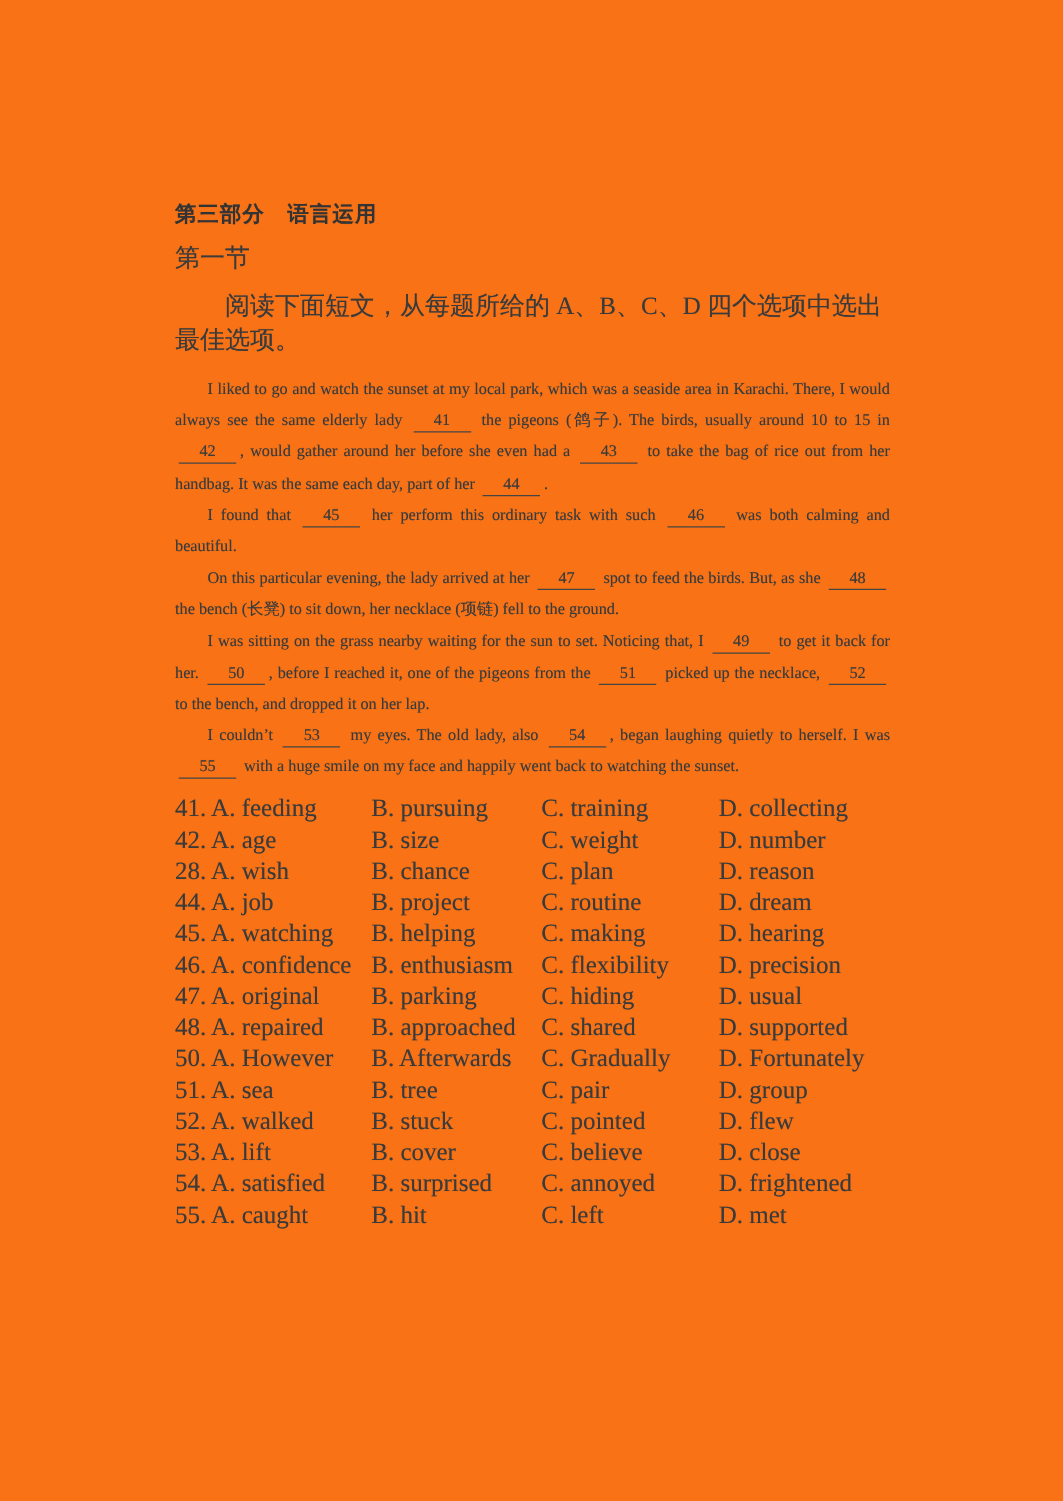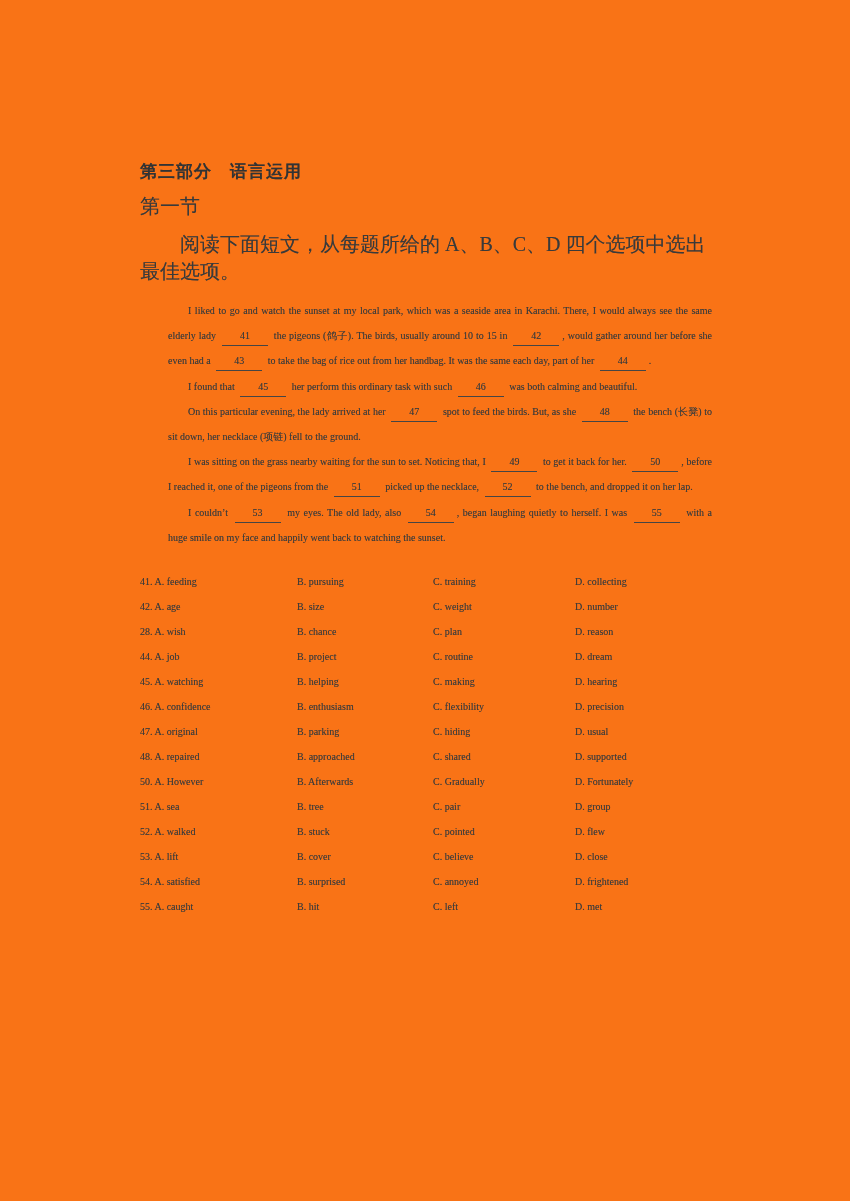--- a/index.html
+++ b/index.html
@@ -34,45 +34,44 @@
   .section-title {
     font-size: 20px;
     margin: 0 0 11px 0;
   }
   .instructions {
     font-size: 20px;
     margin: 0 0 13px 0;
     text-indent: 2em;
   }
   .passage {
-    font-size: 10px;
+    font-size: 13px;
     line-height: 25.2px;
     text-align: justify;
-    margin-left: 28px;
   }
   .passage p.para {
     margin: 0;
     text-indent: 2em;
   }
   .blank {
     display: inline-block;
     min-width: 26px;
     padding: 0 10px;
     margin: 0 3px;
     border-bottom: 1.4px solid #454545;
     text-align: center;
     text-indent: 0;
     line-height: 19px;
   }
   .options-table {
-    margin-top: 19px;
+    margin-top: 9px;
     width: 585px;
     border-collapse: collapse;
     table-layout: fixed;
-    font-size: 10px;
+    font-size: 20px;
   }
   .options-table td {
     padding: 0;
     height: 25px;
     vertical-align: middle;
     white-space: nowrap;
     overflow: visible;
   }
   .col-qa { width: 157px; }
   .col-b  { width: 136px; }

